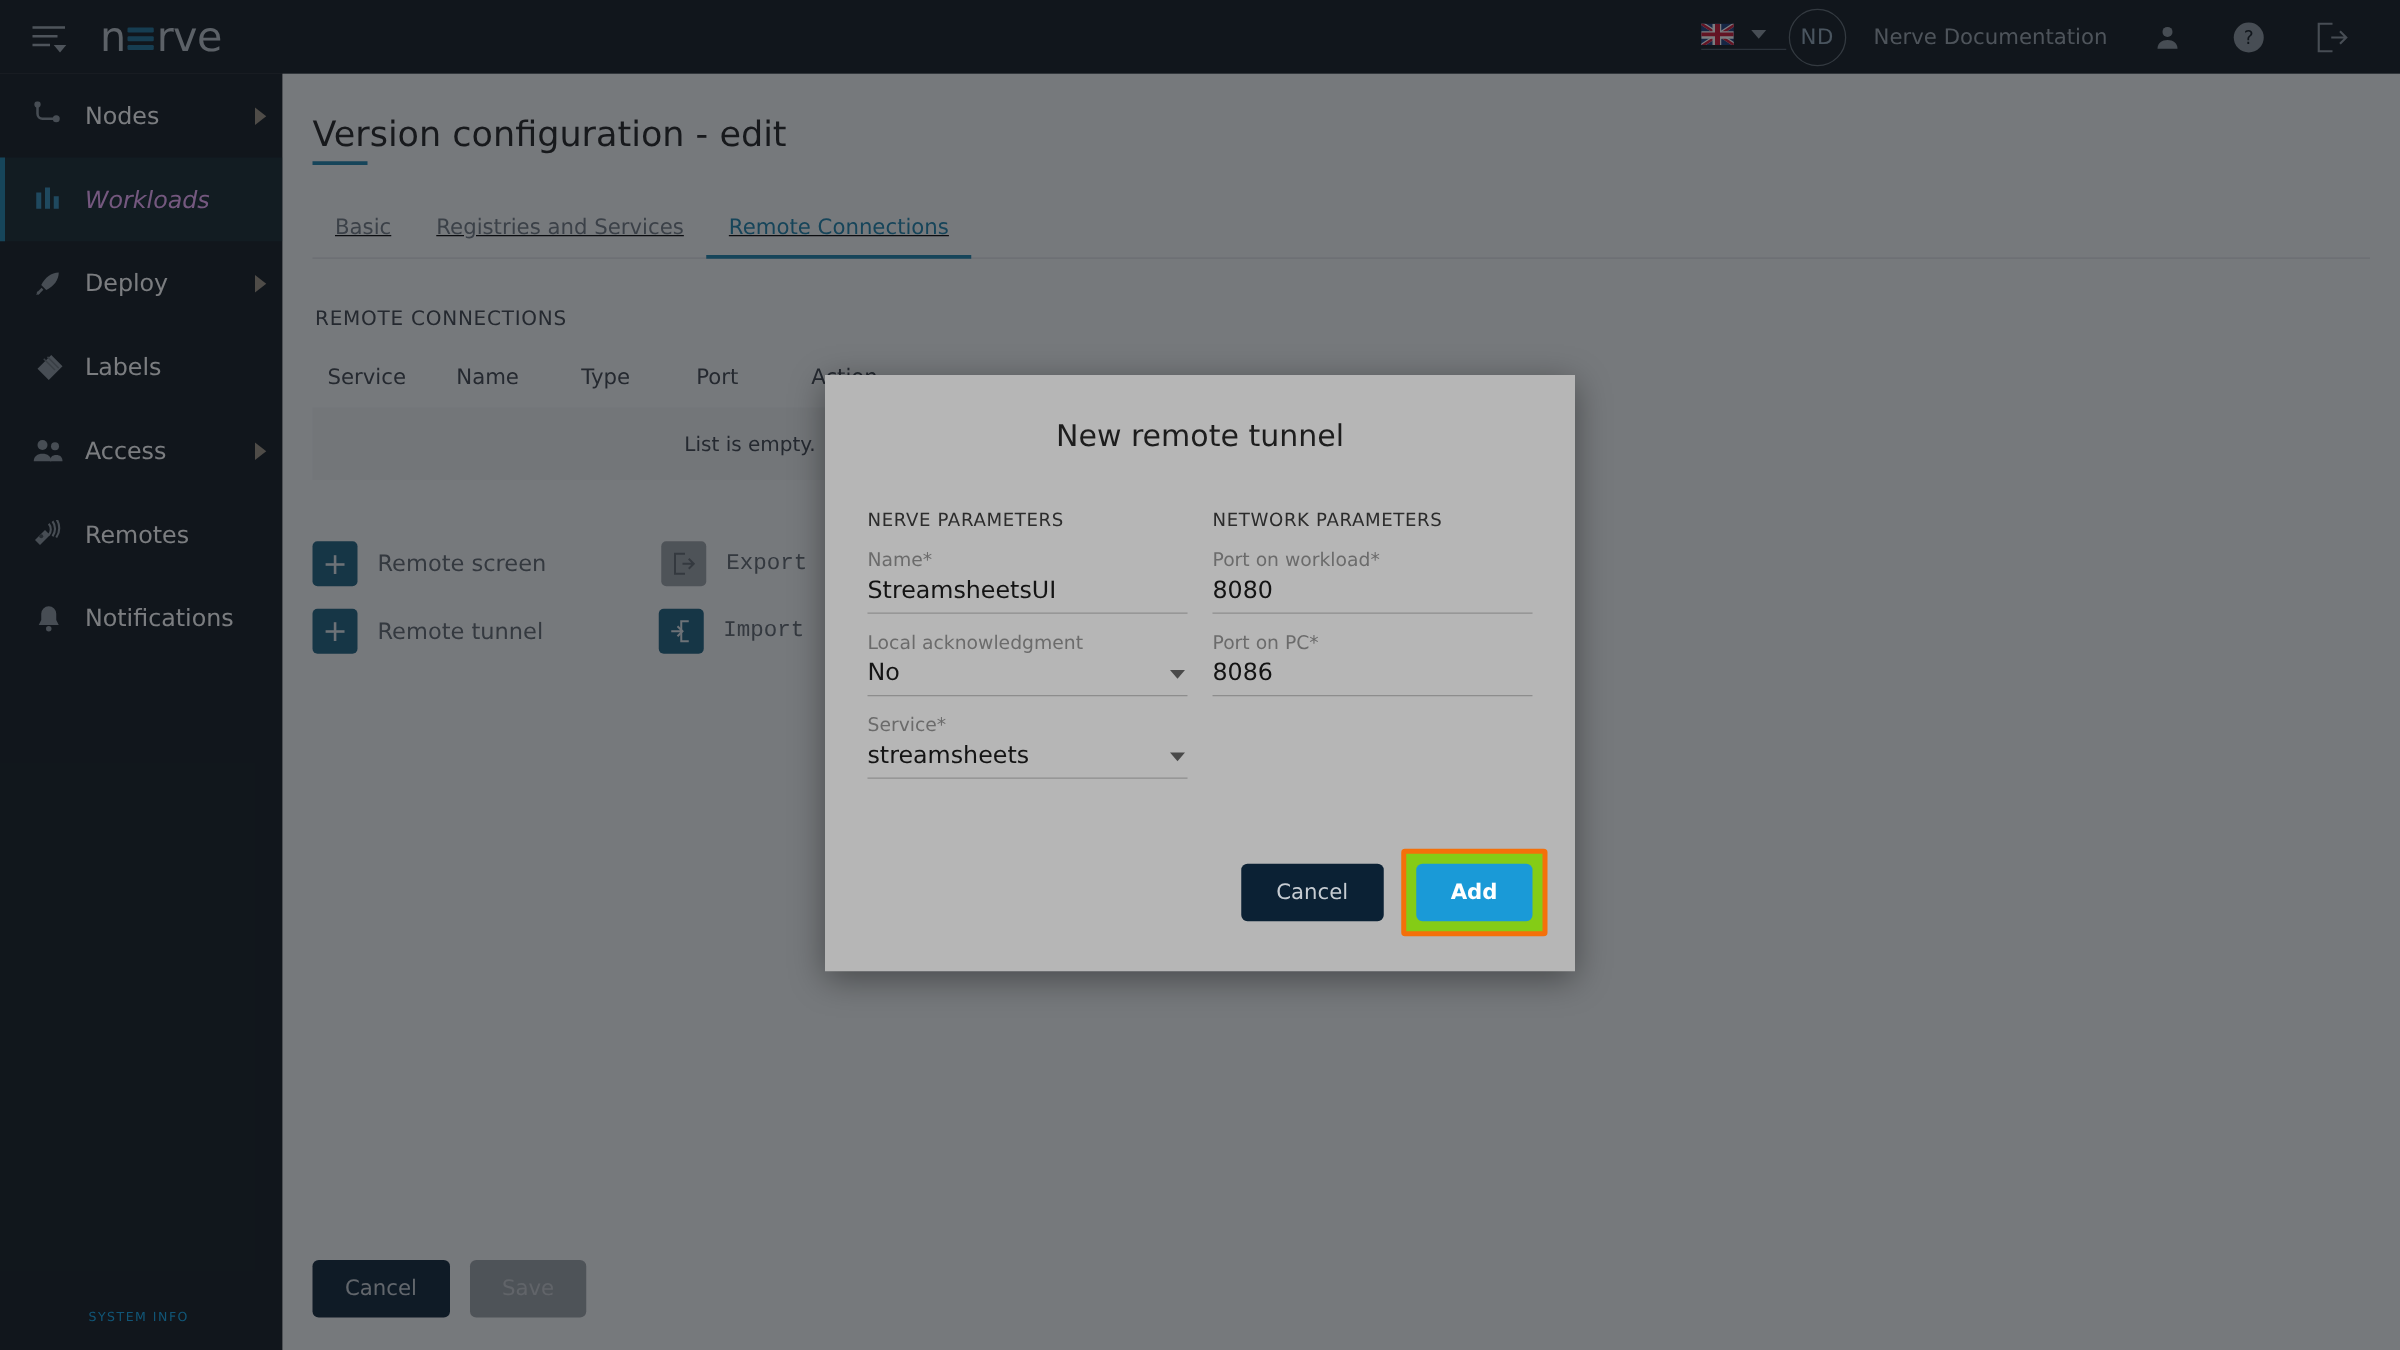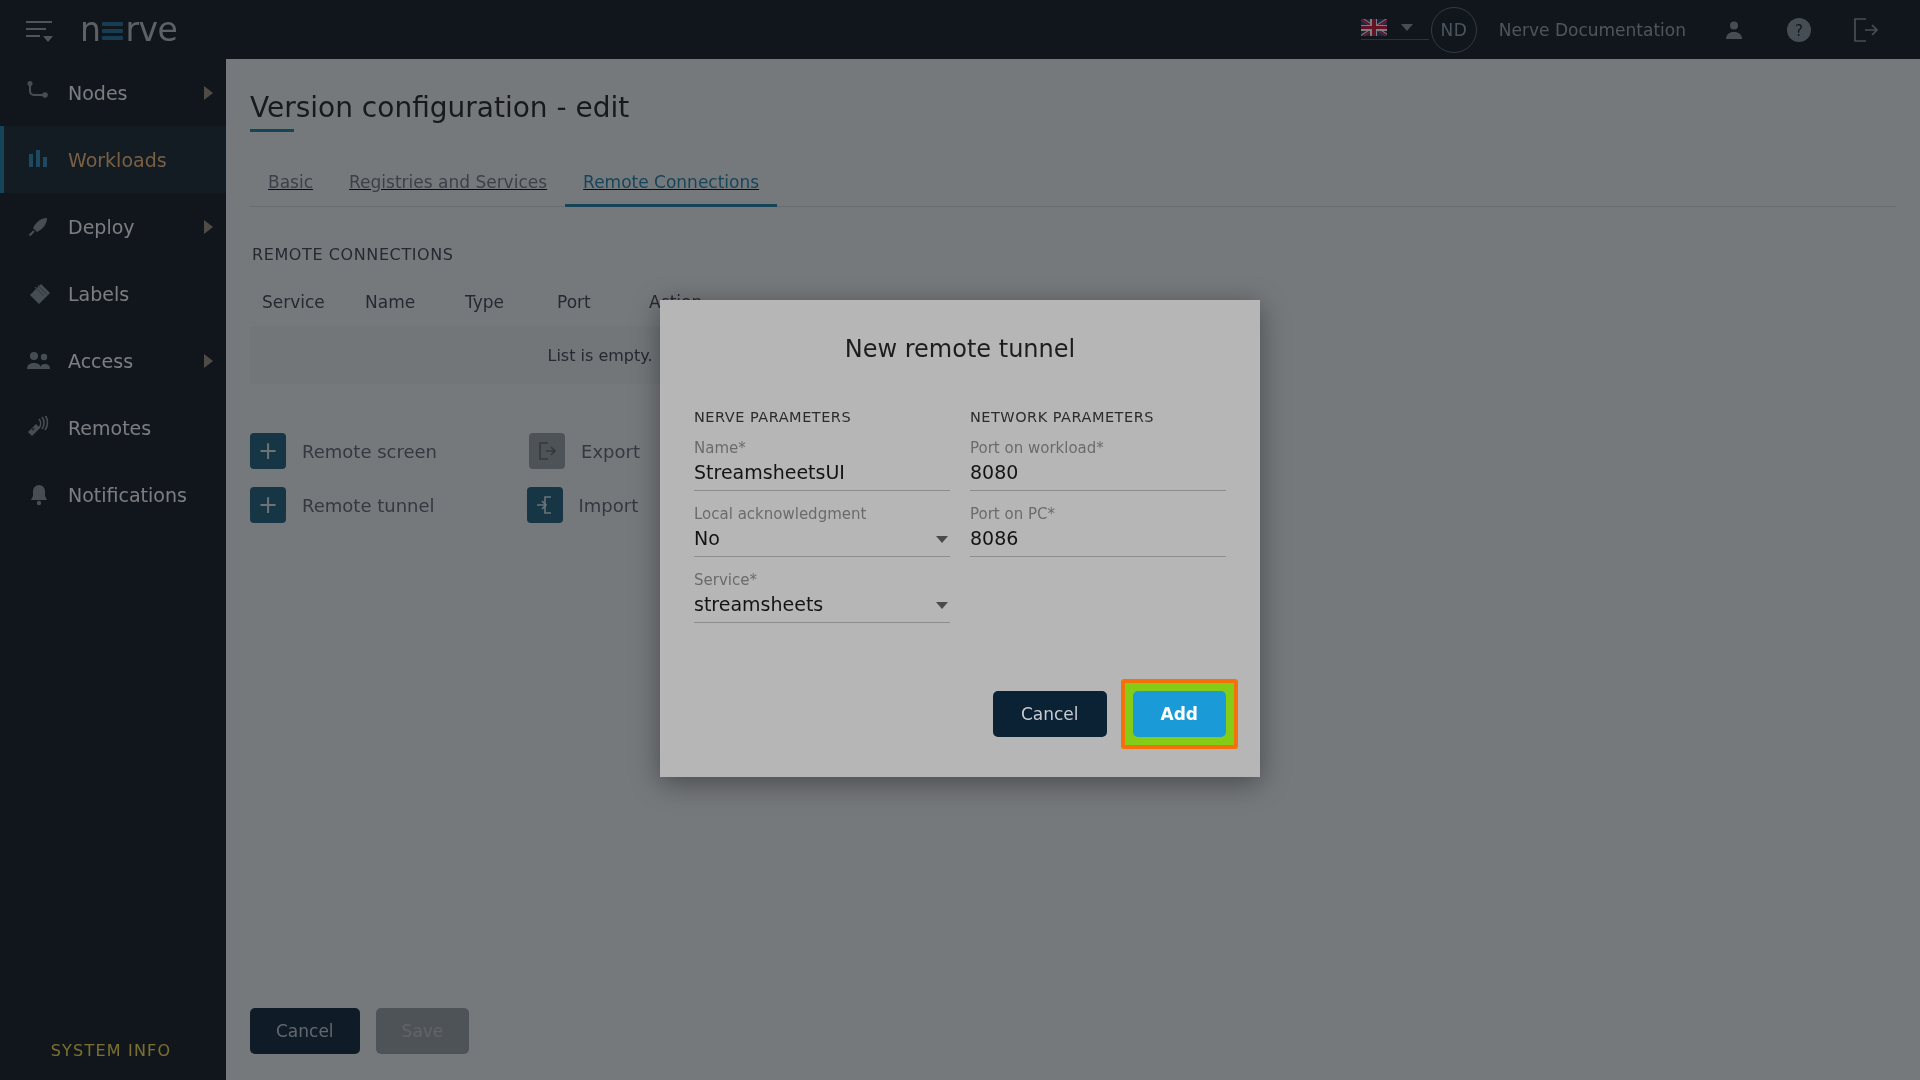--- a/index.html
+++ b/index.html
@@ -75,29 +75,29 @@
   .nav-item {
     height:67px; display:flex; align-items:center; position:relative; cursor:pointer;
     padding-left: 26px;
   }
   .nav-item.active { background:#10222a; }
   .nav-item.active::before {
     content:""; position:absolute; left:0; top:0; bottom:0; width:4px; background:#1b7fa8;
   }
   .nav-icon { width:34px; display:flex; align-items:center; justify-content:flex-start; color:#8a939b; }
   .nav-label { color:#ffffff; font-size:19px; margin-left:8px; }
-  .nav-item.active .nav-label { color:#fdba74; }
+  .nav-item.active .nav-label { color:#f0abfc;font-style:italic; }
   .nav-item.active .nav-icon { color:#2f88b5; }
   .nav-chevron {
     position:absolute; right:13px; width:0;height:0;
     border-top:7px solid transparent;border-bottom:7px solid transparent;border-left:9px solid #9b8f7f;
   }
   .sysinfo {
     position:absolute; bottom:20px; left:0; width:222px; text-align:center;
-    color:#fde047; font-size:16px; letter-spacing:1.2px;
+    color:#0ea5e9; font-size:10px; letter-spacing:1.2px;
   }
 
   
   .content { position:absolute; top:59px; left:226px; right:0; bottom:0; background:#f4f5f6; }
   .page-title { font-size:28px; color:#1c1c1c; margin:32px 0 0 24px; display:inline-block; position:relative; padding-bottom:8px; }
   .title-rule { position:absolute; left:0; bottom:0; width:44px; height:3px; background:#1b7fa8; }
 
   .tabs { display:flex; margin: 40px 0 0 24px; border-bottom:1px solid #d7dade; width: calc(100% - 48px); text-decoration: underline; }
   .tab { font-size:17px; color:#6f7780; padding: 0 18px 14px 18px; cursor:pointer; position:relative; }
   .tab.active { color:#1b7fa8; }
@@ -119,21 +119,21 @@
 
   .actions { margin: 40px 0 0 24px; }
   .action-row { display:flex; align-items:center; height:54px; }
   .act { display:flex; align-items:center; cursor:pointer; }
   .act-icon {
     width:36px; height:36px; border-radius:4px; background:#1b5d7c;
     display:flex; align-items:center; justify-content:center; color:#dfe6ea; font-size:24px; line-height:1;
   }
   .act-icon.disabled { background:#9a9fa4; }
   .act-label { font-size:18px; color:#5d646c; margin-left:16px; }
-  .act.spacer-left { margin-left: 92px; }
+  .act.spacer-left { margin-left: 92px; font-family: Liberation Mono, monospace; }
 
   .bottom-bar { position:absolute; left:24px; bottom:26px; display:flex; gap:16px; }
   .btn {
     border:none; border-radius:5px; font-size:17px; padding: 13px 26px; cursor:pointer;
     font-family:"DejaVu Sans", sans-serif;
   }
   .btn-cancel { background:#0b2134; color:#c6ccd2; }
   .btn-save { background:#9a9fa4; color:#c3c7cb; }
 
   

